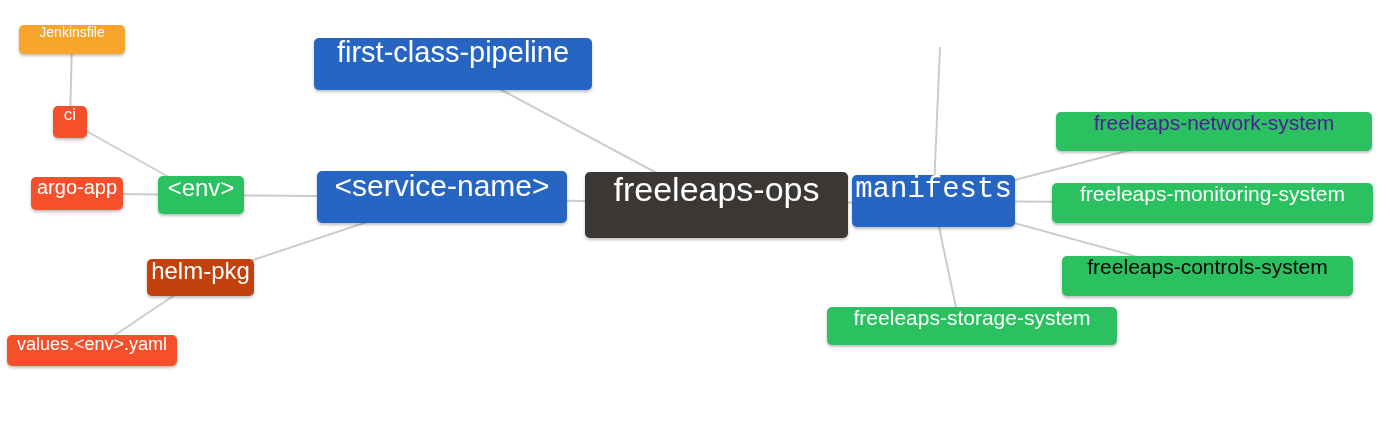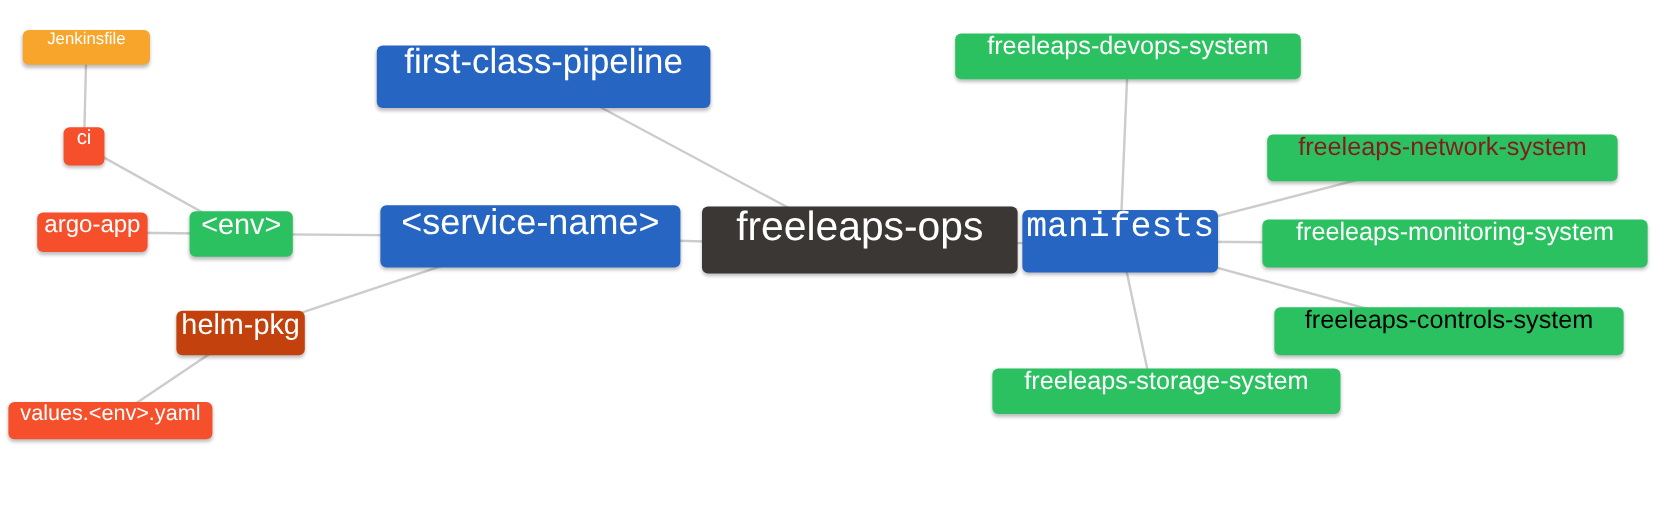--- a/index.html
+++ b/index.html
@@ -74,30 +74,27 @@
     </div>
     <div class="node" style="left: 7px; top: 335px; width: 170px; height: 31px; background: rgb(245, 80, 43); font-size: 18px; color: rgb(255, 255, 255);">
       <span>values.&lt;env&gt;.yaml</span>
     </div>
     <div class="node" style="left: 314px; top: 38px; width: 278px; height: 52px; background: rgb(39, 101, 195); font-size: 29px; color: rgb(255, 255, 255);">
       <span>first-class-pipeline</span>
     </div>
     <div class="node" style="left: 317px; top: 171px; width: 250px; height: 52px; background: rgb(39, 101, 195); font-size: 30px; color: rgb(255, 255, 255);">
       <span>&lt;service-name&gt;</span>
     </div>
-    <div class="node" style="left: 585px; top: 172px; width: 263px; height: 56px; background: rgb(59, 55, 52); font-size: 34px; color: rgb(255, 255, 255);">
+    <div class="node" style="left: 585px; top: 172px; width: 263px; height: 66px; background: rgb(59, 55, 52); font-size: 34px; color: rgb(255, 255, 255);">
       <span>freeleaps-ops</span>
     </div>
     <div class="node" style="left: 852px; top: 175px; width: 163px; height: 52px; background: rgb(39, 101, 195); font-size: 29px; color: rgb(255, 255, 255); font-family: Liberation Mono, monospace;">
       <span>manifests</span>
     </div>
-    <div class="node" style="left: 796px; top: 28px; width: 288px; height: 38px; background: rgb(43, 193, 96); font-size: 21px; color: rgb(255, 255, 255);">
-      <span>freeleaps-devops-system</span>
-    </div>
-    <div class="node" style="left: 1056px; top: 112px; width: 292px; height: 39px; background: rgb(43, 193, 96); font-size: 21px; color: #7f1d1d;">
+    <div class="node" style="left: 1056px; top: 112px; width: 316px; height: 39px; background: rgb(43, 193, 96); font-size: 21px; color: #4c1d95;">
       <span>freeleaps-network-system</span>
     </div>
     <div class="node" style="left: 1052px; top: 183px; width: 321px; height: 40px; background: rgb(43, 193, 96); font-size: 21px; color: rgb(255, 255, 255);">
       <span>freeleaps-monitoring-system</span>
     </div>
     <div class="node" style="left: 1062px; top: 256px; width: 291px; height: 40px; background: rgb(43, 193, 96); font-size: 21px; color: #000000;">
       <span>freeleaps-controls-system</span>
     </div>
     <div class="node" style="left: 815px; top: 307px; width: 290px; height: 38px; background: rgb(43, 193, 96); font-size: 21px; color: rgb(255, 255, 255); margin-left: 12px;">
       <span>freeleaps-storage-system</span>

